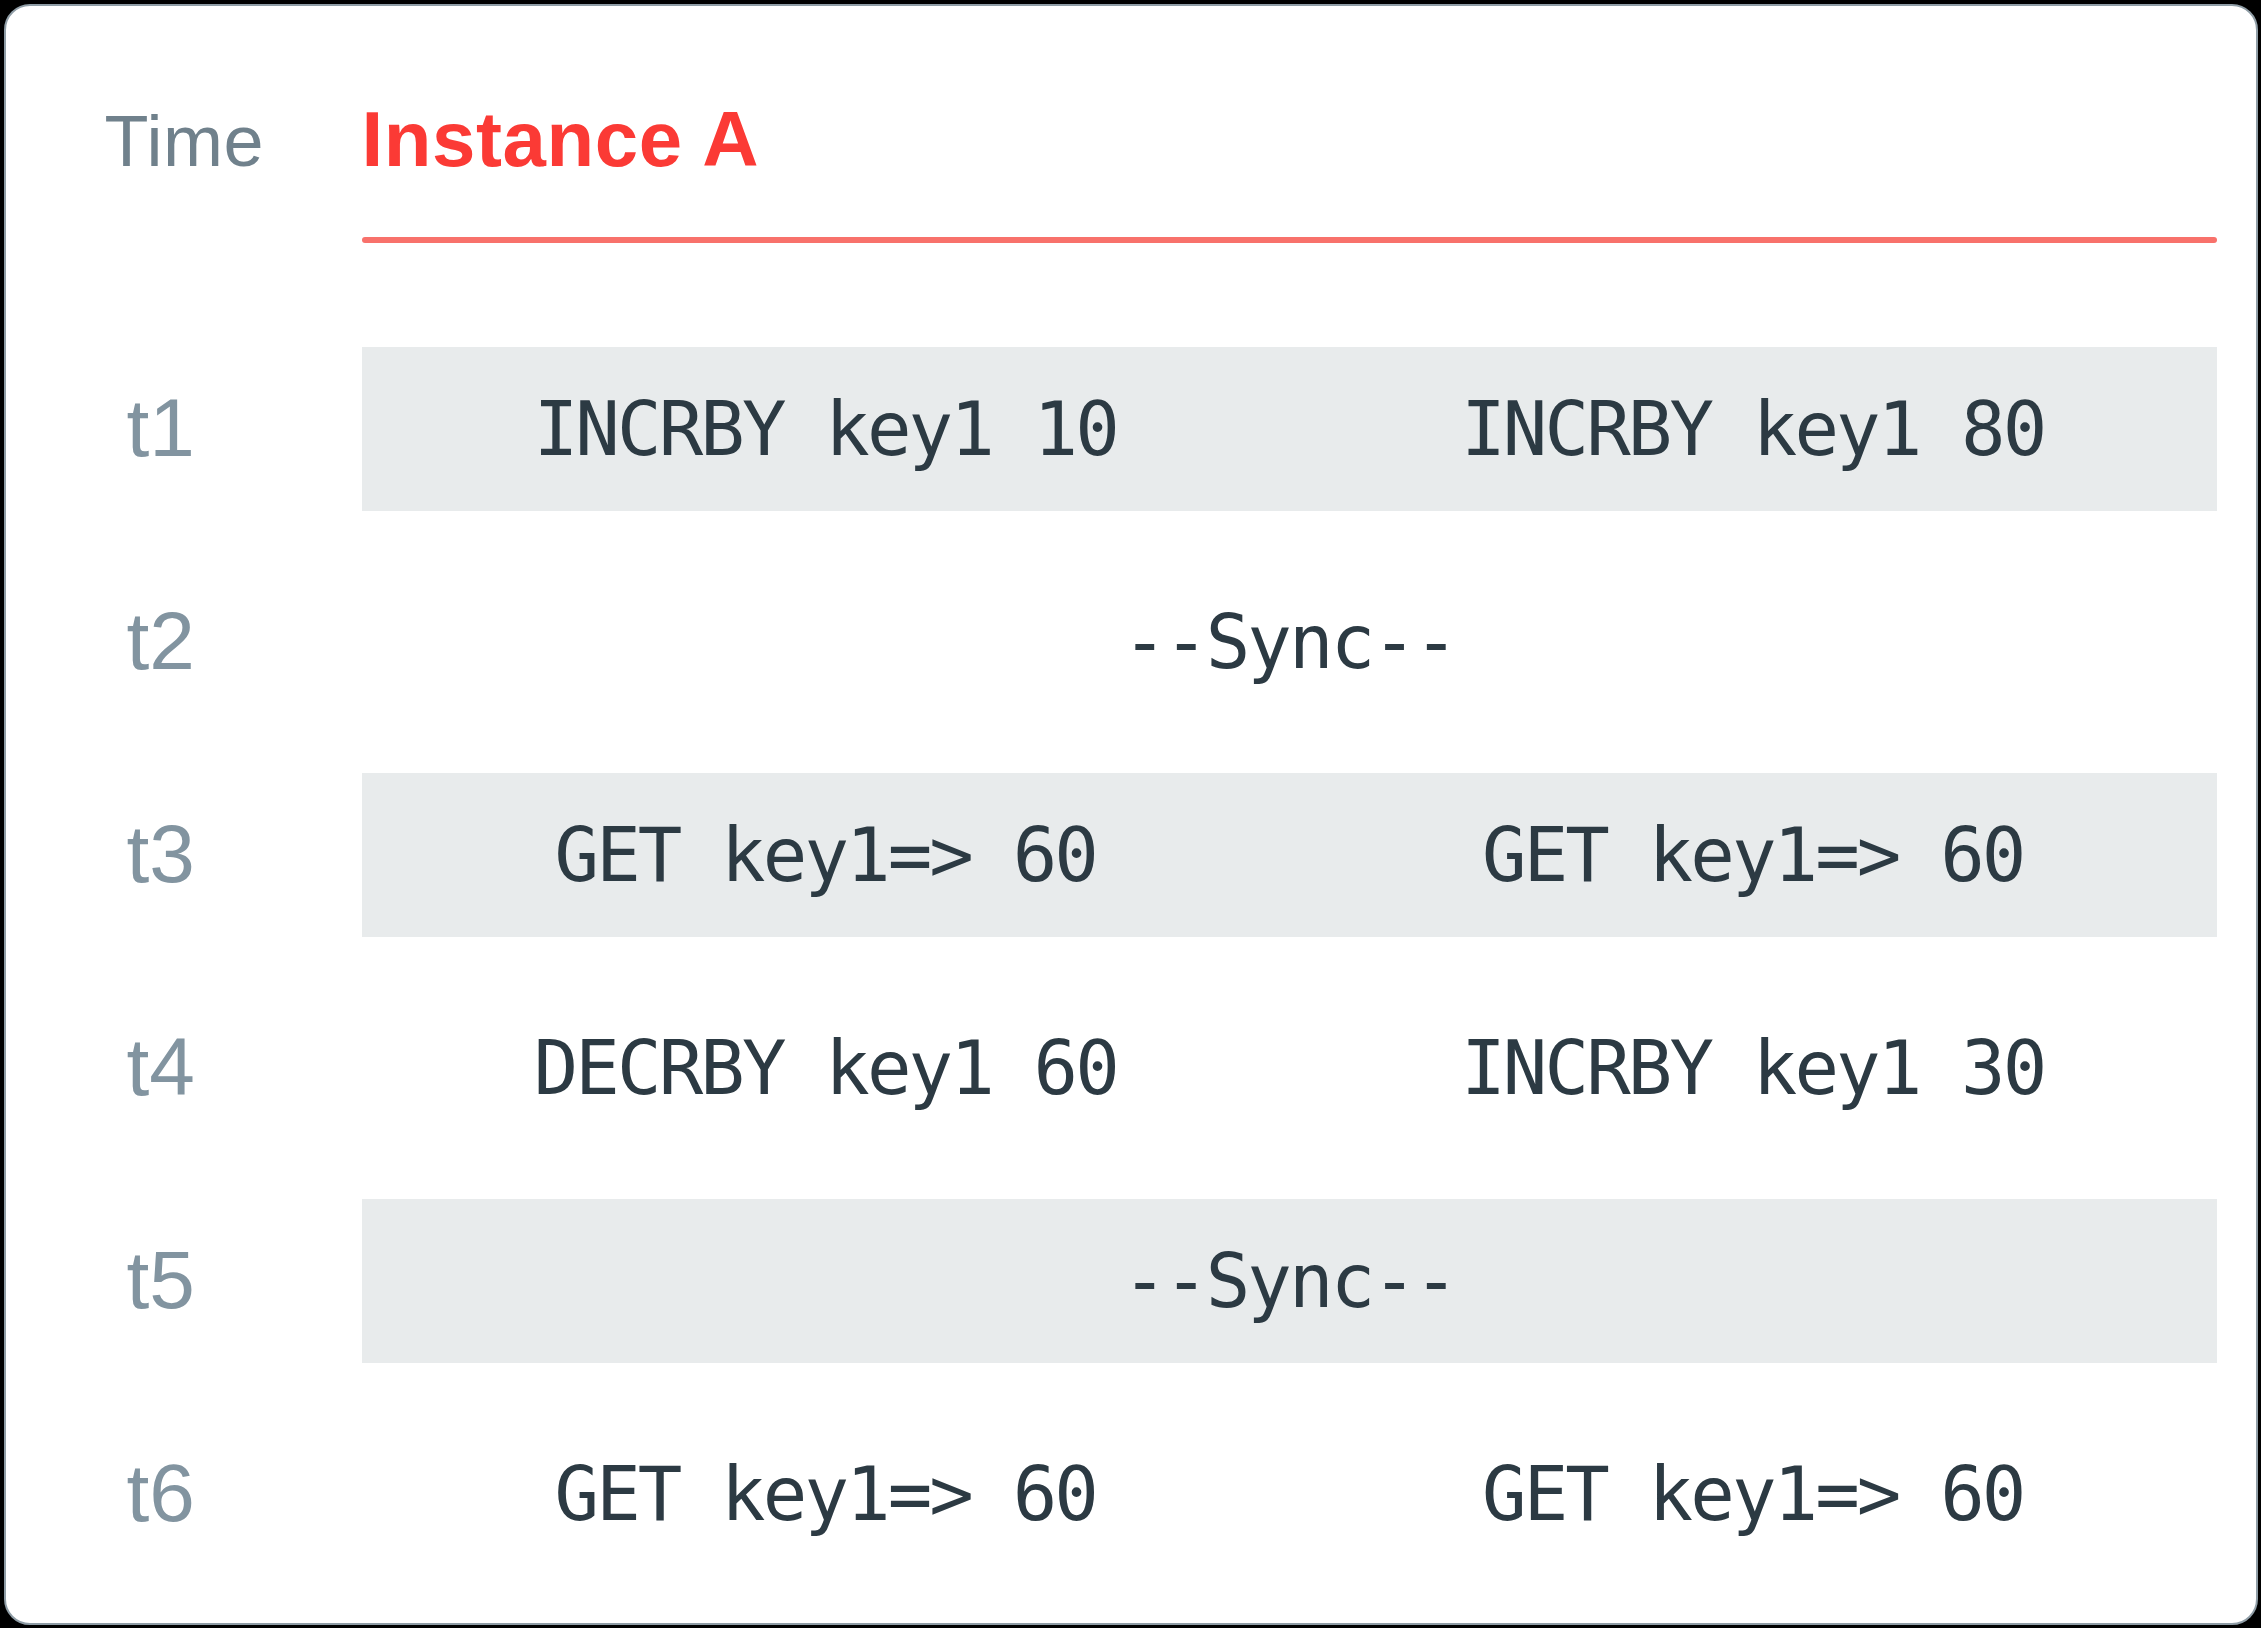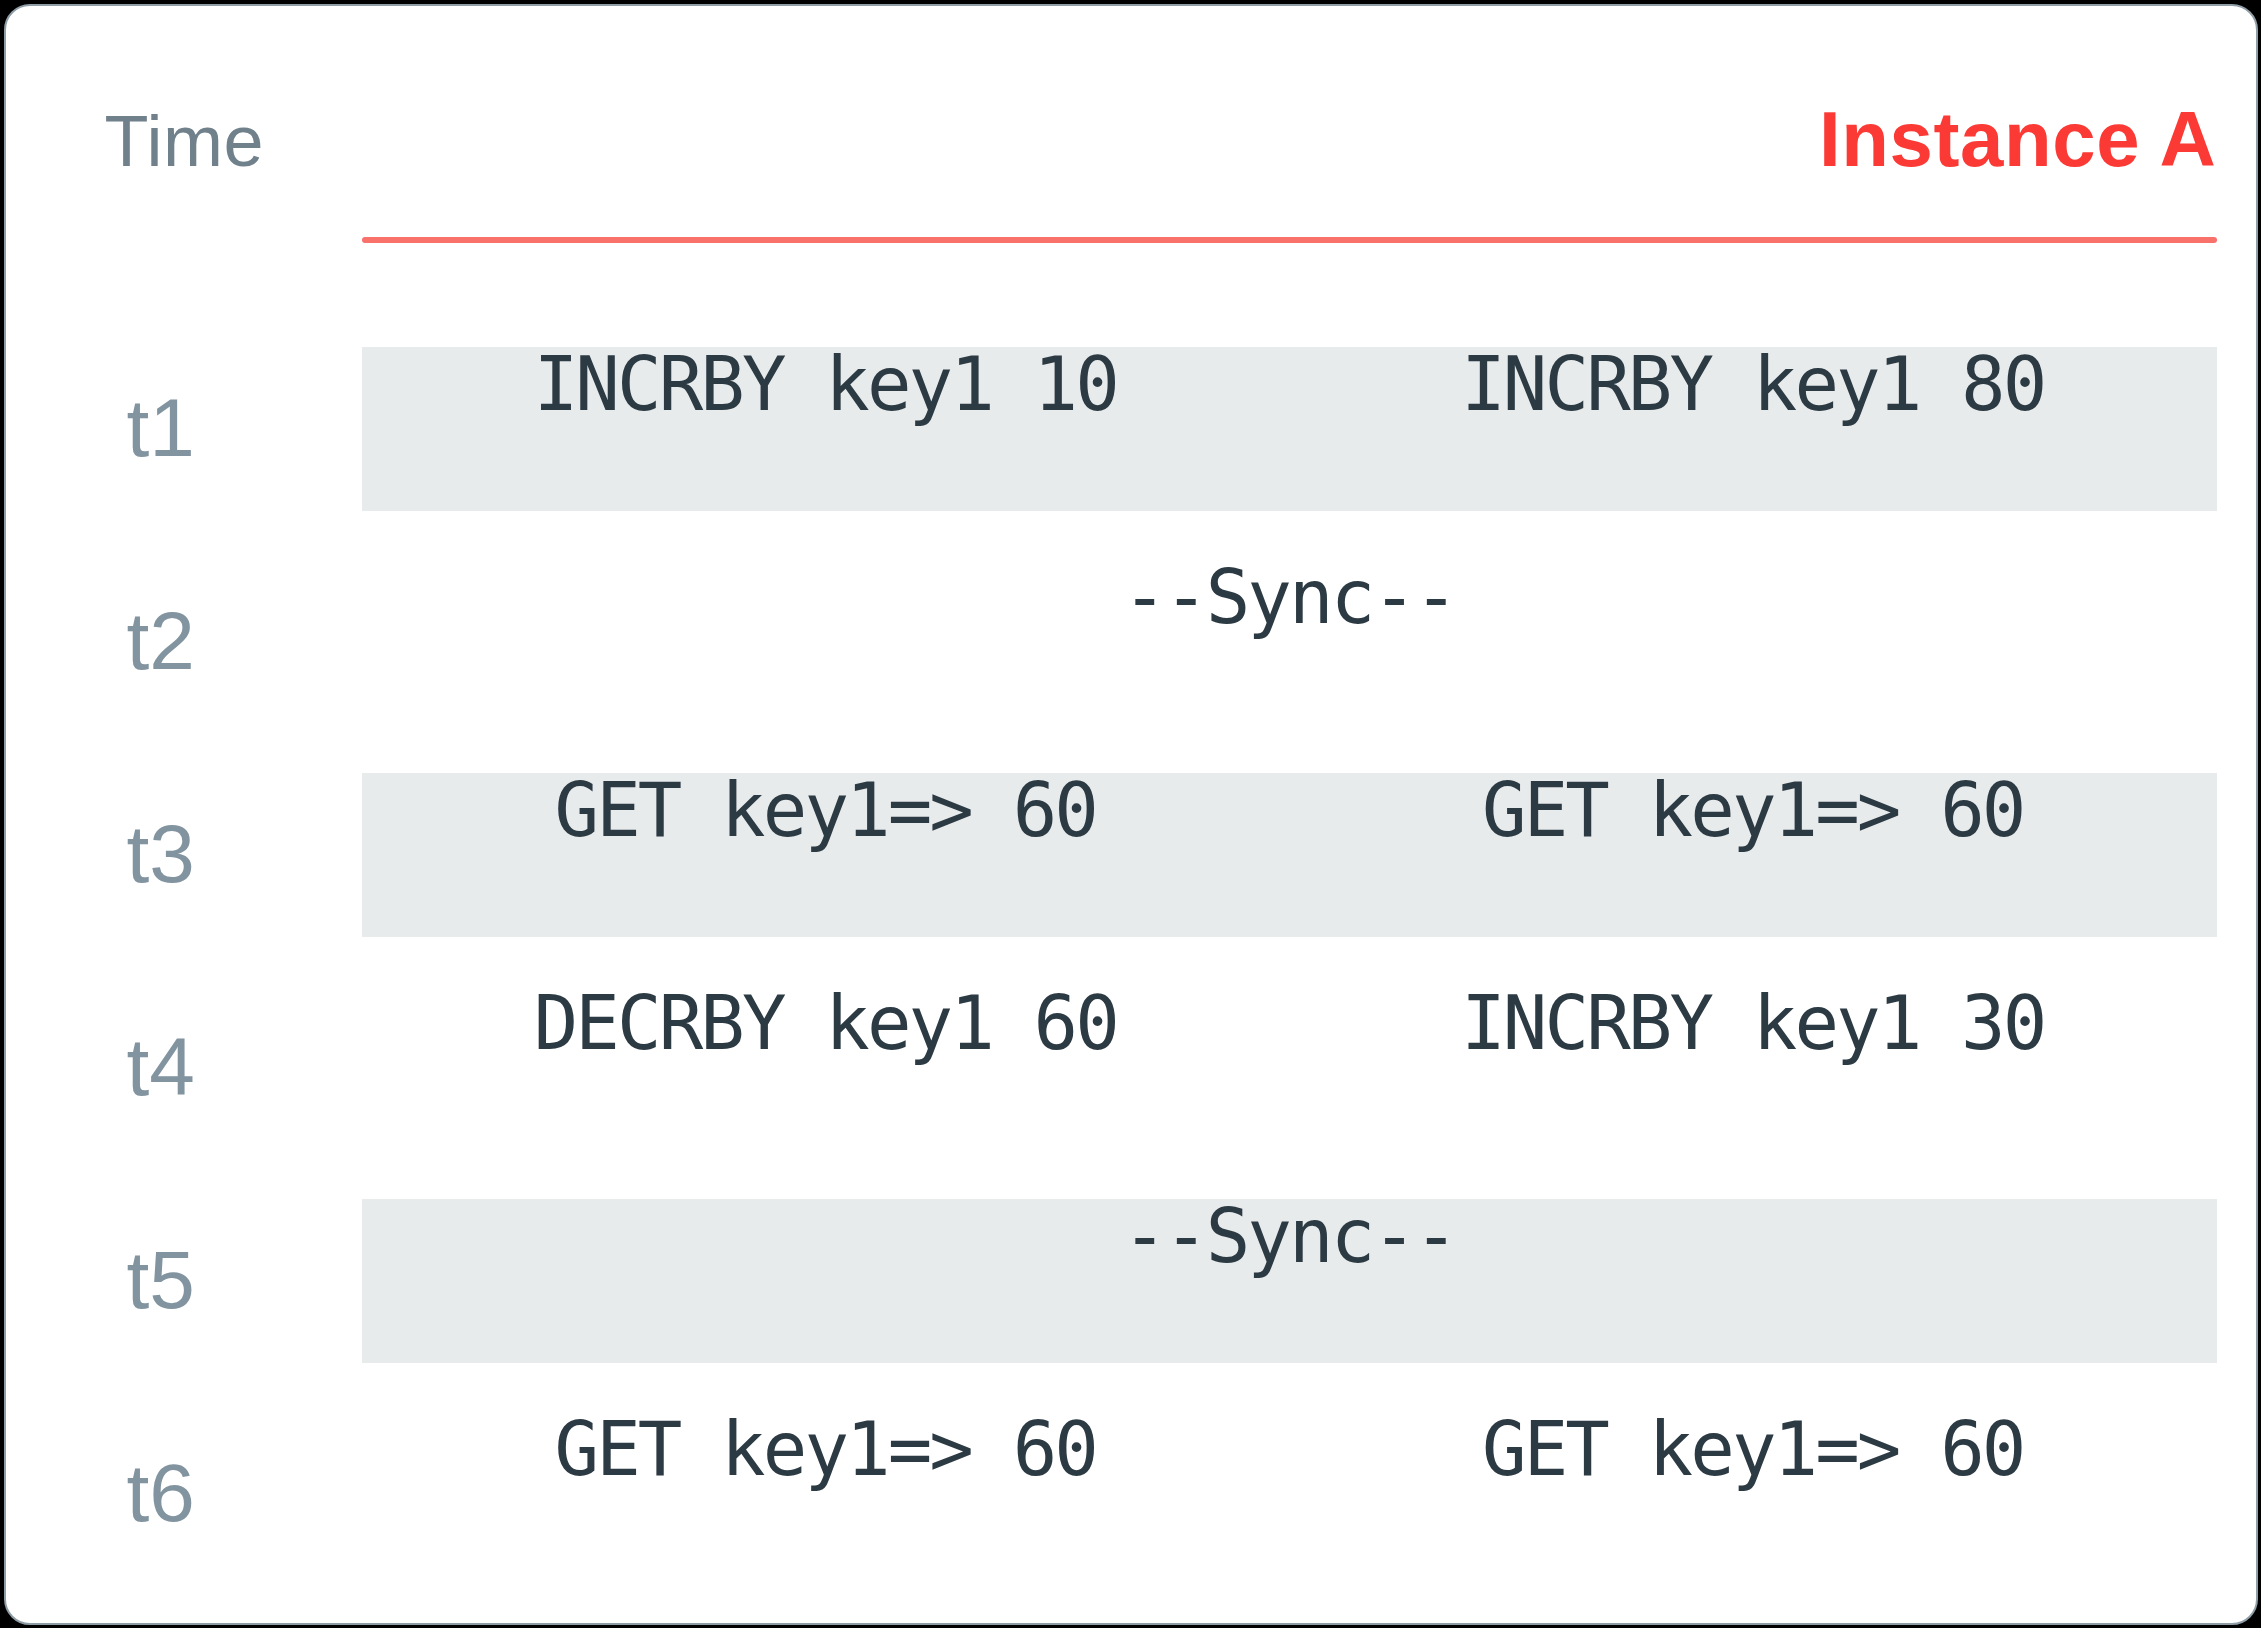--- a/index.html
+++ b/index.html
@@ -40,21 +40,21 @@
     line-height:1;
   }
   .col-headers{
     position:absolute;
     left:356px; top:94px;
     width:1855px;
     display:flex;
   }
   .col-header{
     flex:1;
-    text-align:right;
+    text-align:left;
     font-size:78px;
     font-weight:700;
     color:var(--red-accent);
     letter-spacing:0.6px;
     line-height:1;
   }
   .divider{
     position:absolute;
     left:356px; top:231px;
     width:1855px; height:6.5px;
@@ -80,21 +80,21 @@
     font-size:82px;
     color:var(--time-label-text);
     line-height:1;
     margin-left:22px;
   }
   .band{
     position:absolute;
     left:356px; top:25px;
     width:1855px; height:164px;
     display:flex;
-    align-items:flex-start;
+    align-items:center;
   }
   .row.shaded .band{
     background:var(--band-gray);
   }
   .cell{
     flex:1;
     display:flex;
     align-items:center;
     justify-content:center;
     font-family:"DejaVu Sans Mono","Liberation Mono",monospace;

